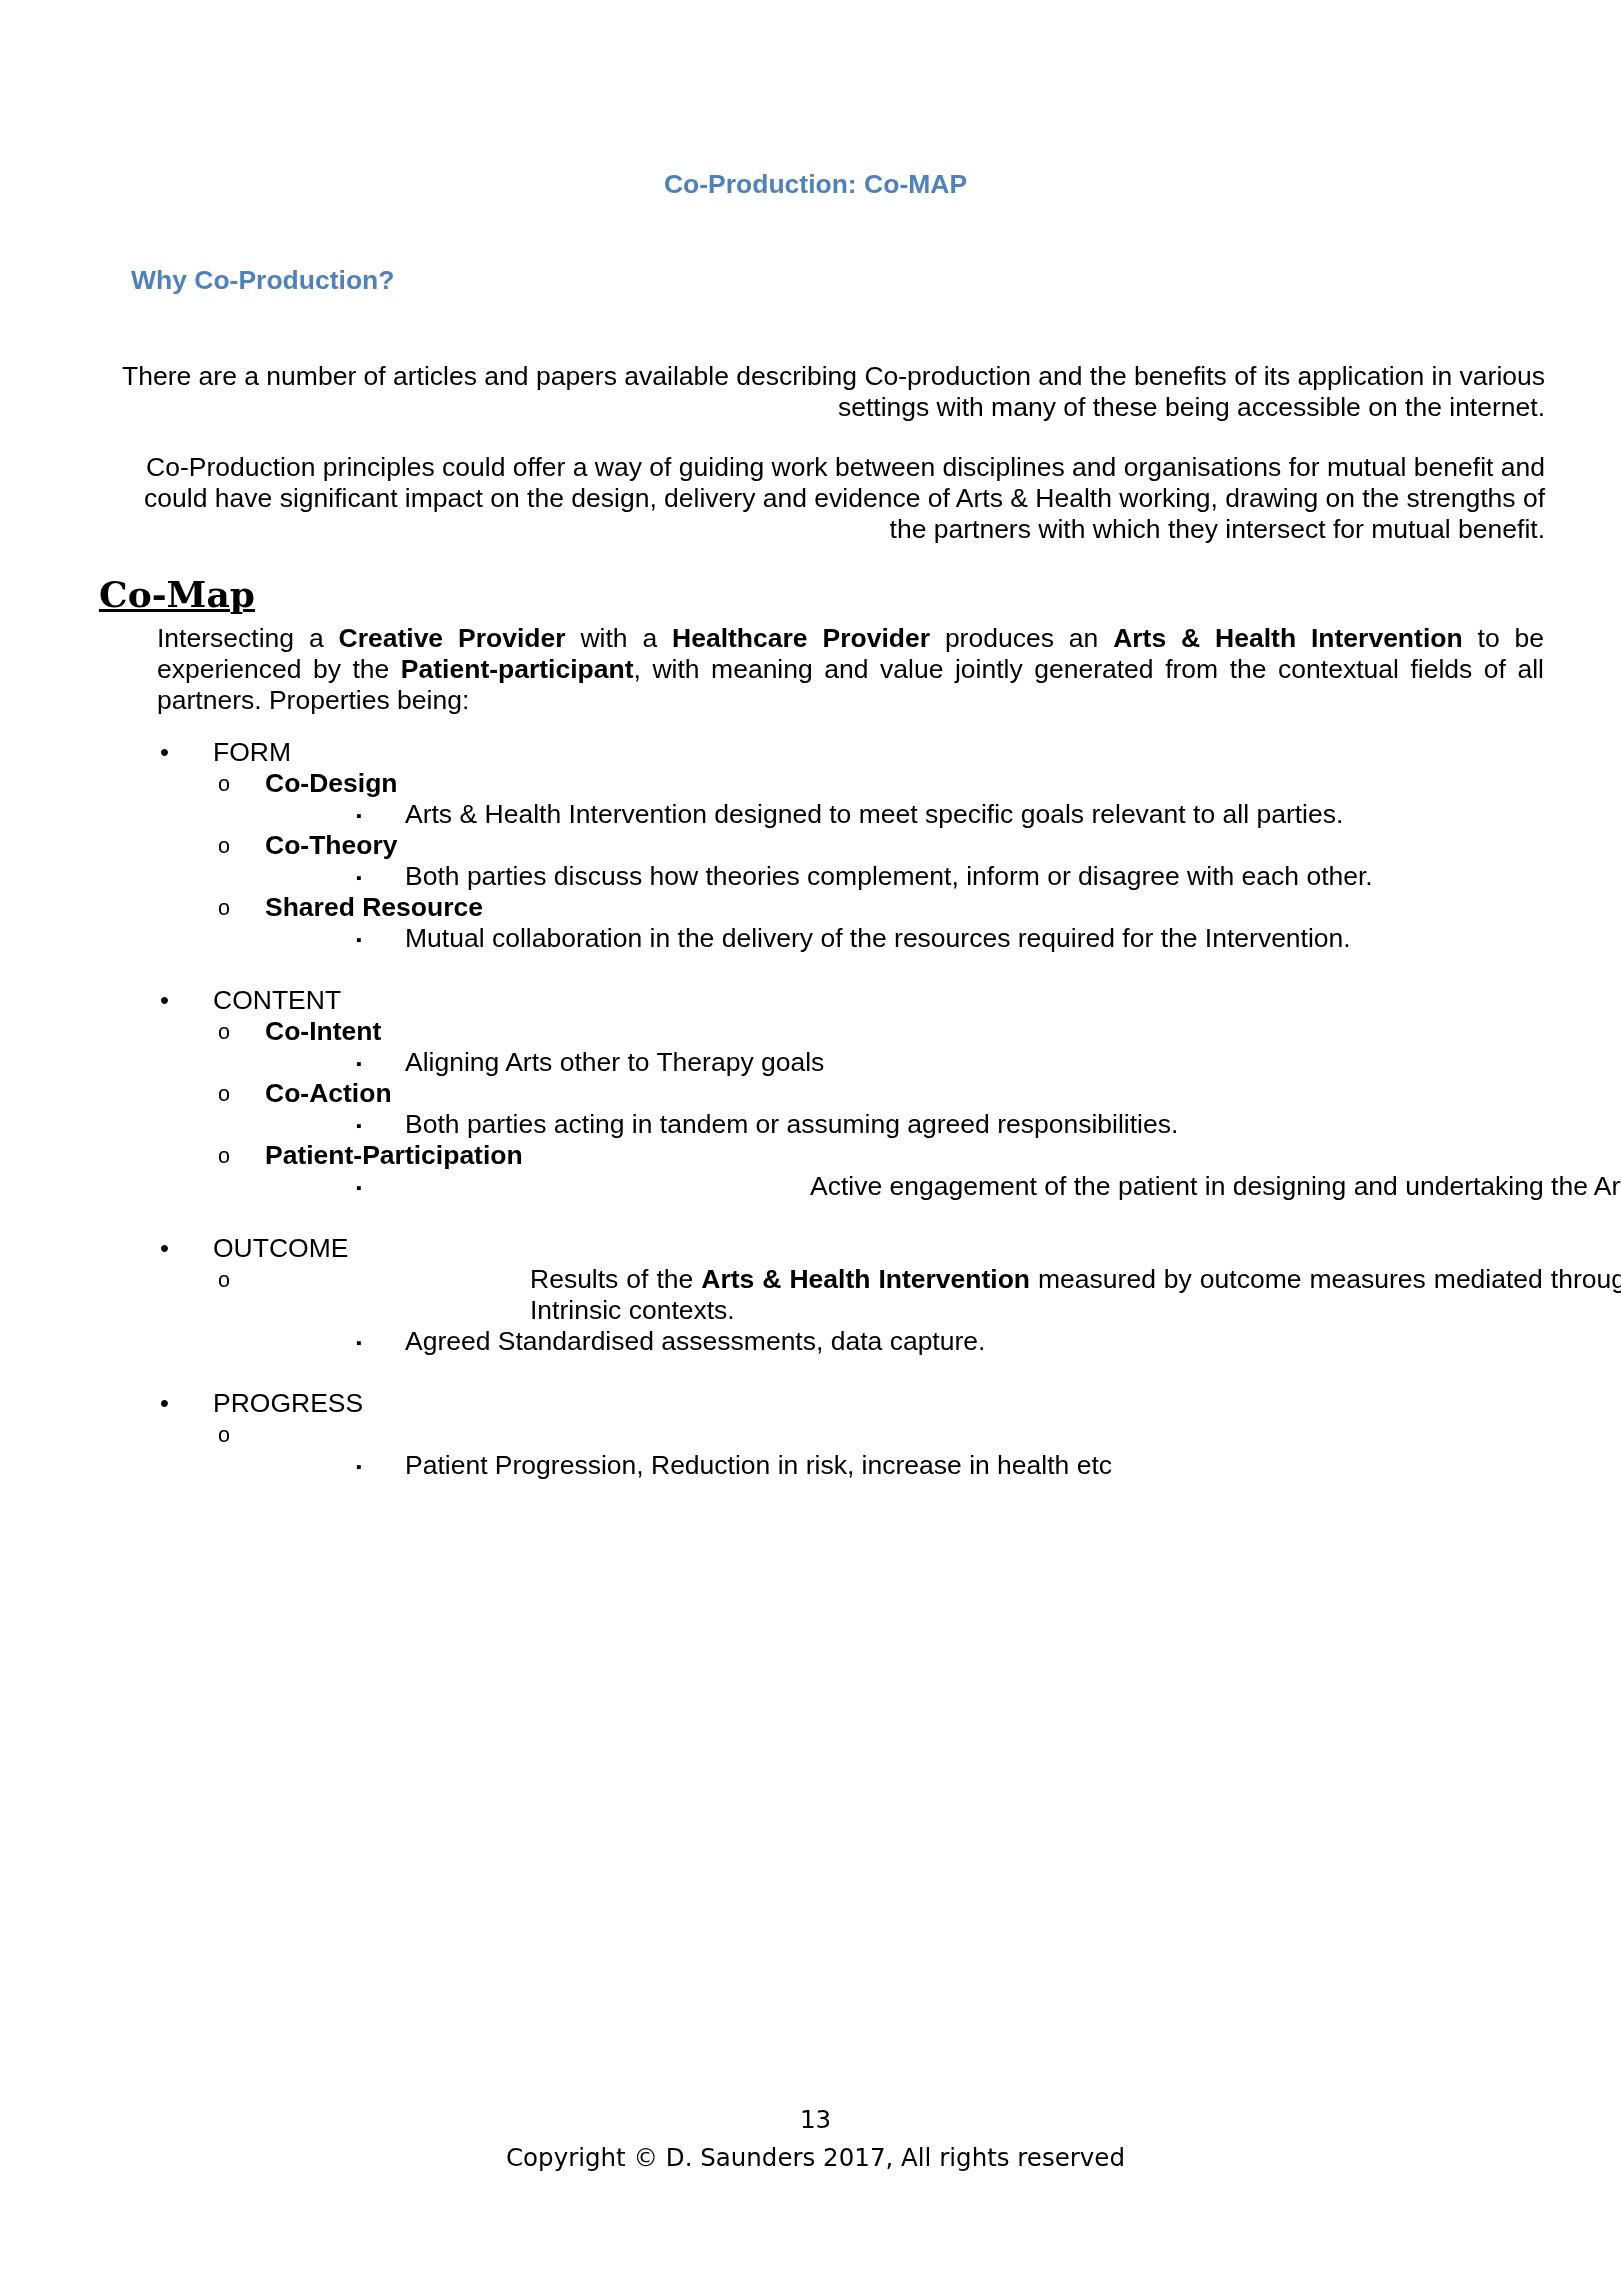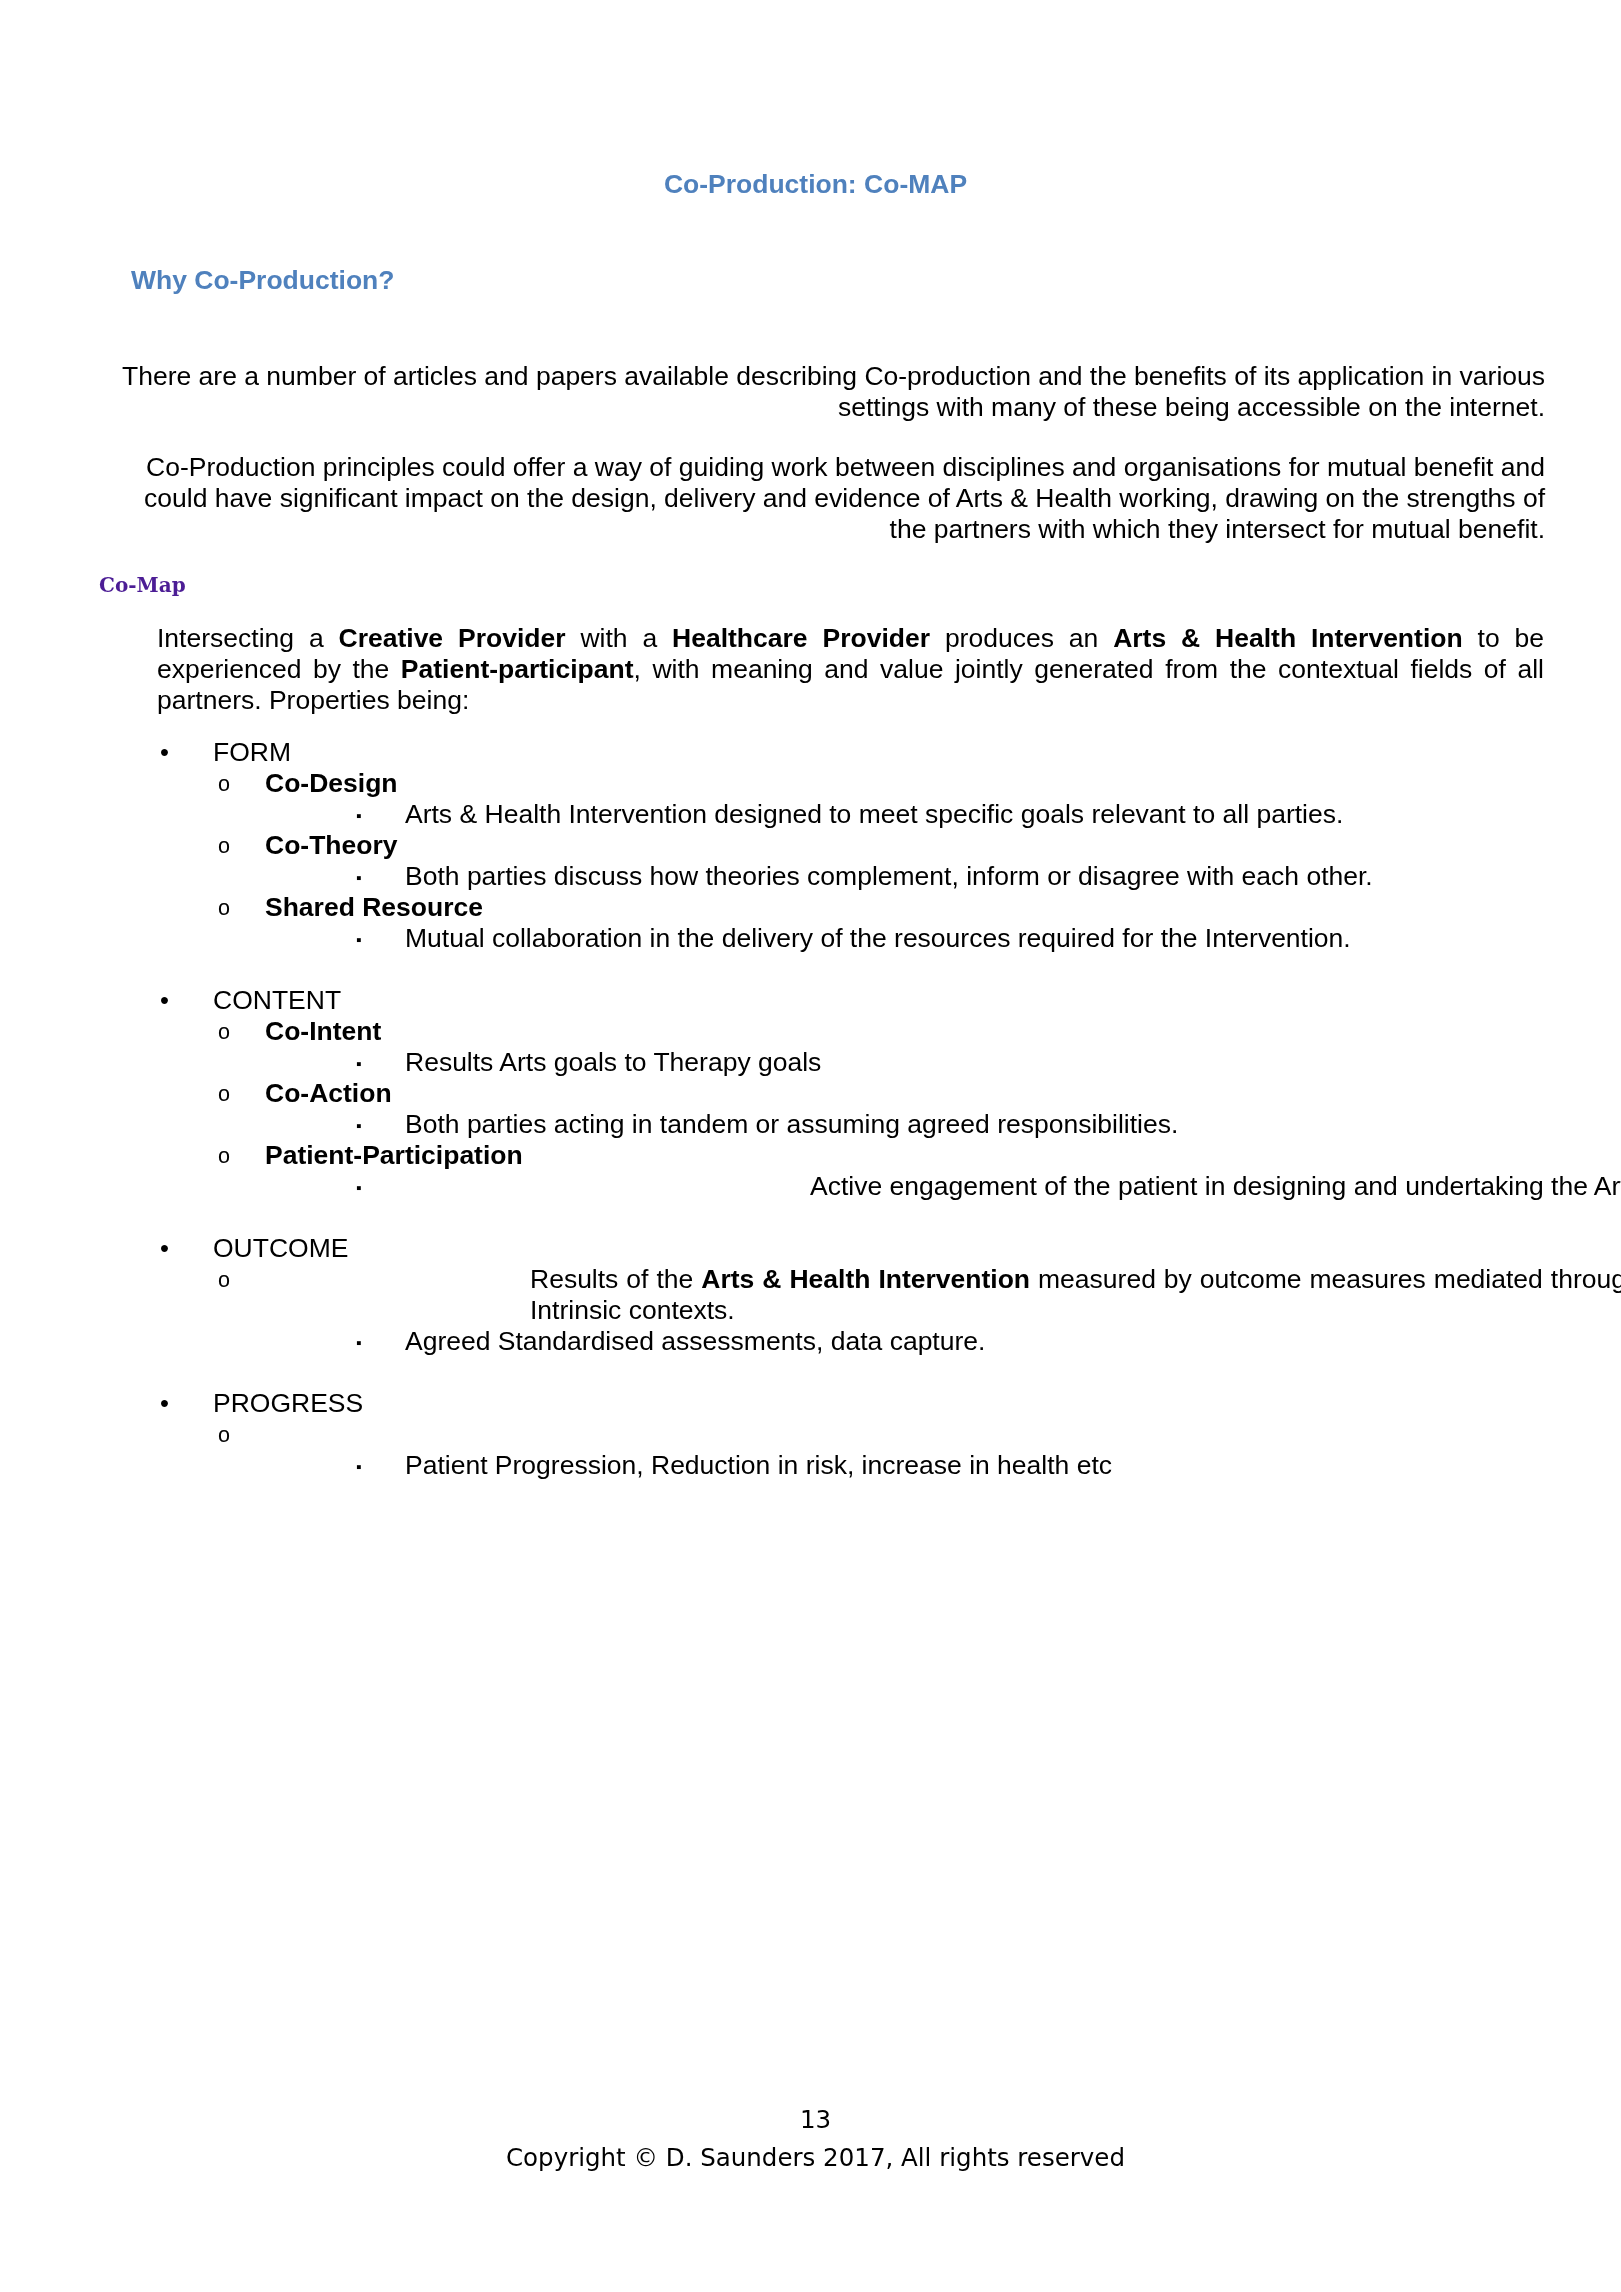--- a/index.html
+++ b/index.html
@@ -3,21 +3,21 @@
 <meta charset="utf-8">
 <style>
   html, body { margin:0; padding:0; background:#ffffff; }
   body { width:1621px; height:2293px; position:relative; overflow:hidden;
          font-family:"Liberation Sans", sans-serif; color:#000; }
   .page { position:absolute; left:0; top:0; width:1621px; height:1962px; }
   .blue { color:#4F81BD; font-weight:bold; }
   .title { position:absolute; top:169px; left:0; width:1631px; text-align:center; font-size:26.5px; }
   .h2 { position:absolute; top:265px; left:99px; font-size:26.5px;margin-left:32px; }
   .para { position:absolute; left:108px; width:1437px; font-size:26.5px; line-height:31px; margin:0;text-align:right; }
-  .h3 { position:absolute; top:573px; left:99px; font-size:20px; font-family:"DejaVu Serif", serif; font-weight:bold; color:#4c1d95; }
+  .h3 { position:absolute; top:573px; left:99px; font-size:36px; font-family:"DejaVu Serif", serif; font-weight:bold; color:#000000;text-decoration:underline; }
   .intro { position:absolute; left:149px; top:615px; width:1387px; font-size:26.5px; line-height:31px; text-align:justify; margin:8px; }
   .list { position:absolute; left:0; top:737px; width:1621px; font-size:26.5px; line-height:31px; }
   .row { position:relative; height:31px; }
   .row.wrap { height:auto; }
   .marker { position:absolute; }
   .l1 .marker { left:160px; font-size:25.5px; }
   .l1 .txt { position:absolute; left:213px; font-weight:normal; }
   .l2 .marker { left:218px; font-size:21.6px; }
   .l2 .txt { position:absolute; left:265px; font-weight:bold; }
   .l2.plain .txt { font-weight:normal; position:relative; display:block; margin-left:265px; width:1271px; text-align:justify; }
@@ -80,21 +80,21 @@
     <div class="row l1">
       <span class="marker">•</span>
       <span class="txt">CONTENT</span>
     </div>
     <div class="row l2">
       <span class="marker">o</span>
       <span class="txt">Co-Intent</span>
     </div>
     <div class="row l3">
       <span class="marker">▪</span>
-      <span class="txt">Results Arts goals to Therapy goals</span>
+      <span class="txt">Aligning Arts other to Therapy goals</span>
     </div>
     <div class="row l2">
       <span class="marker">o</span>
       <span class="txt">Co-Action</span>
     </div>
     <div class="row l3">
       <span class="marker">▪</span>
       <span class="txt">Both parties acting in tandem or assuming agreed responsibilities.</span>
     </div>
     <div class="row l2">

